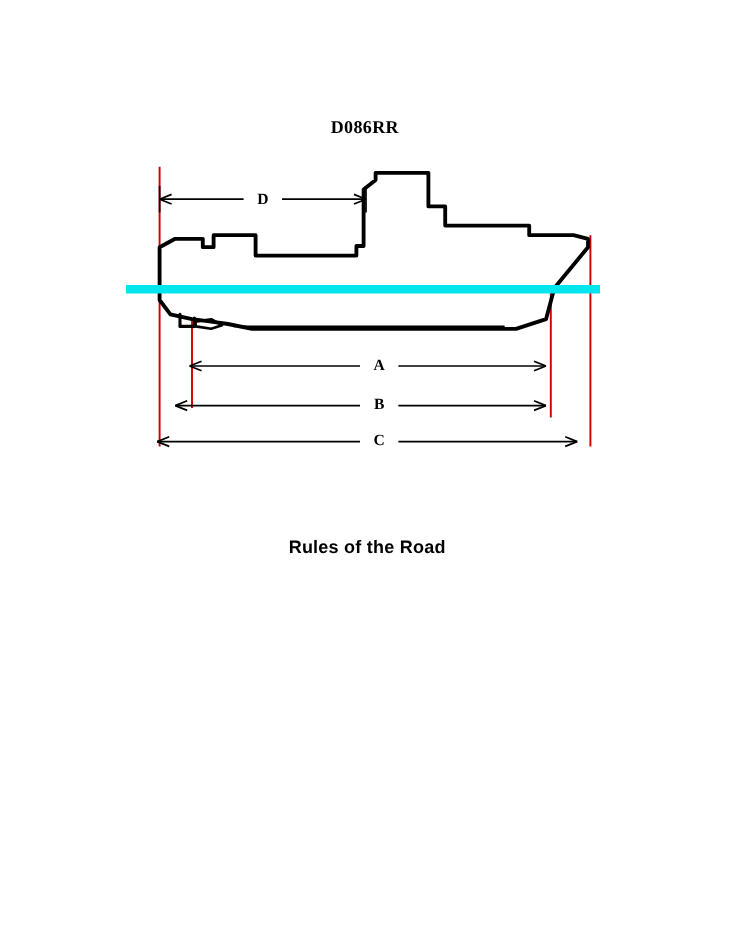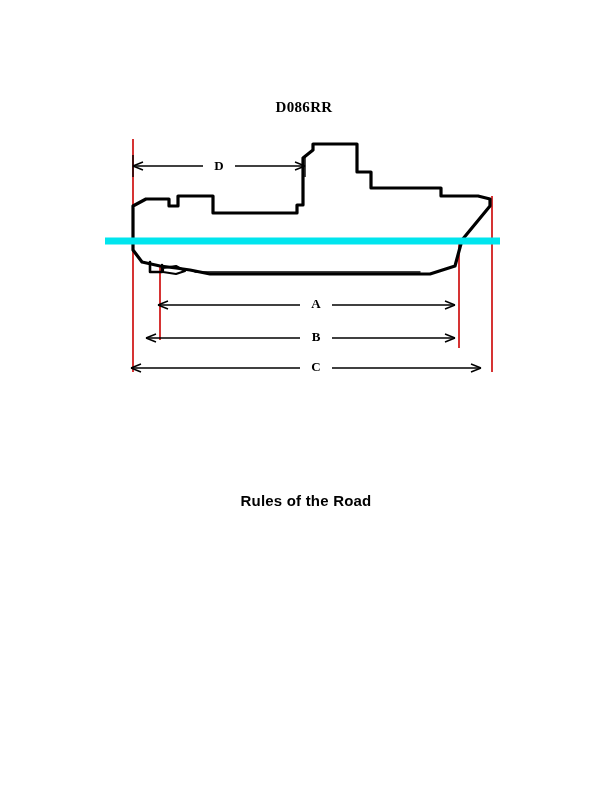--- a/index.html
+++ b/index.html
@@ -37,21 +37,20 @@
     position: absolute;
     left: 0;
     top: 448px;
     width: 612px;
     text-align: center;
     font-family: "Liberation Sans", sans-serif;
     font-weight: bold;
     font-size: 15px;
     letter-spacing: 0.2px;
     color: #000000;
-    margin-top: 44px;
   }
   .diagram {
     position: absolute;
     left: 0;
     top: 0;
     width: 612px;
     height: 792px;
   }
   .dim-label {
     position: absolute;

